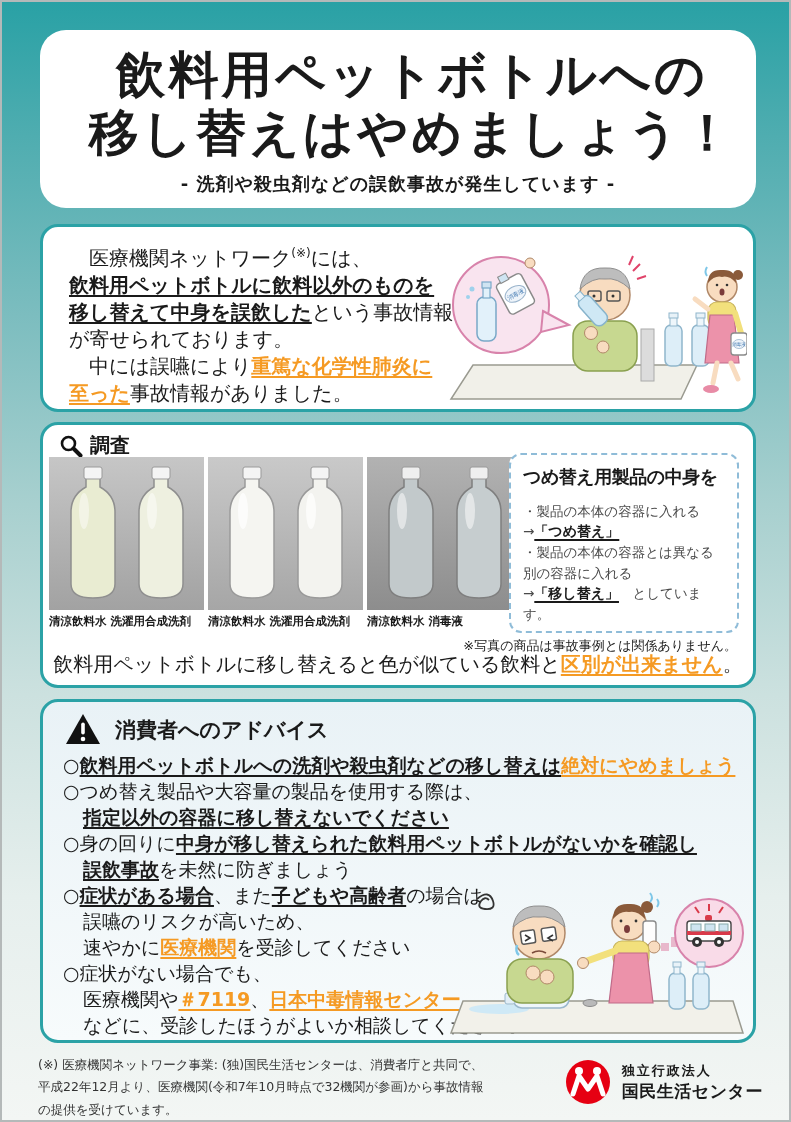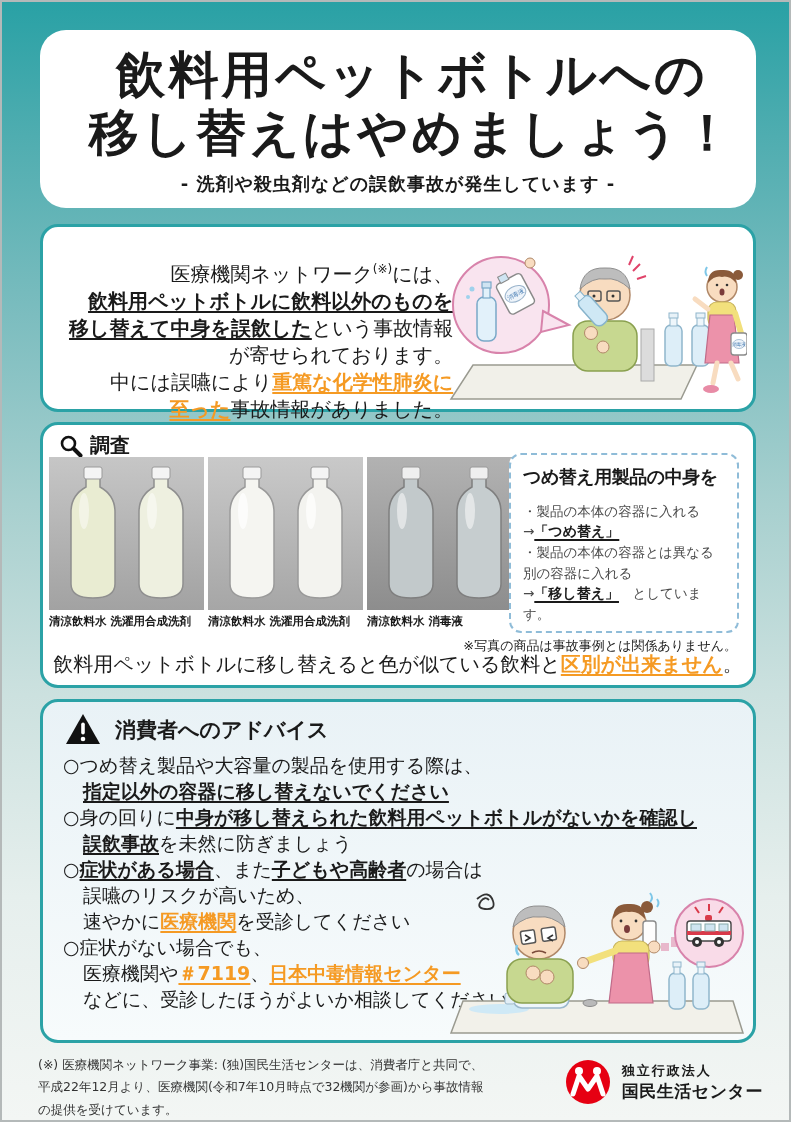--- a/index.html
+++ b/index.html
@@ -10,21 +10,21 @@
     background:linear-gradient(180deg,#29a1a5 0%,#4fadb0 12%,#7cbdbf 28%,#a8d0cf 45%,#cce1df 62%,#e6efed 80%,#f3f6f4 100%);
     color:#1a1a1a;
   }
   .panel{ position:absolute; left:38px; width:716px; background:#fff; }
   
   .title-box{ top:28px; height:178px; border-radius:26px; text-align:center; padding-top:16px; }
   .title-box h1{ font-size:50px; line-height:1.16; font-weight:bold; letter-spacing:3px;padding-left:28px; }
   .title-box .sub{ font-size:18px; font-weight:bold; margin-top:10px; letter-spacing:1px; }
   
   .intro-box{ top:222px; height:188px; border:3px solid #2ba2a6; border-radius:18px; }
-  .intro-text{ position:absolute; left:26px; top:29px; font-size:20px; line-height:27px;text-align:right; }
+  .intro-text{ position:absolute; left:26px; top:13px; font-size:20px; line-height:27px; }
   .intro-illust{ position:absolute; right:6px; top:10px; }
   sup{ font-size:12px; }
   .bu{ font-weight:bold; text-decoration:underline; text-decoration-thickness:1.5px; text-underline-offset:3px; }
   .ou{ color:#f59a23; font-weight:bold; text-decoration:underline; text-decoration-thickness:1.5px; text-underline-offset:3px; }
   
   .survey-box{ top:420px; height:266px; border:3px solid #2ba2a6; border-radius:18px; }
   .survey-head{ position:absolute; left:16px; top:7px; display:flex; align-items:center; gap:7px; font-size:20px; font-weight:bold; }
   .photo-strip{ position:absolute; left:6px; top:32px; display:flex; gap:4px; }
   .photo .img{ width:155px; height:153px; display:flex; justify-content:center; align-items:flex-end; gap:10px; padding-bottom:8px; }
   .img-a{ background:linear-gradient(180deg,#c6c6c6,#a2a2a2); }
@@ -215,20 +215,21 @@
     <div class="advice-head">
       <svg width="36" height="33" viewBox="0 0 36 33">
         <path d="M18,1 L35,31 L1,31 Z" fill="#111"></path>
         <rect x="16.2" y="9.5" width="3.6" height="12" rx="1.8" fill="#fff"></rect>
         <circle cx="18" cy="26" r="2.3" fill="#fff"></circle>
       </svg>
       <span>消費者へのアドバイス</span>
     </div>
 
     <div class="bullets">
+      <div class="ln"><span>○</span><span class="bu">飲料用ペットボトルへの洗剤や殺虫剤などの移し替えは</span><span class="ou">絶対にやめましょう</span></div>
       <div class="ln"><span>○</span><span>つめ替え製品や大容量の製品を使用する際は、</span></div>
       <div class="ln ind"><span class="bu">指定以外の容器に移し替えないでください</span></div>
       <div class="ln"><span>○</span><span>身の回りに</span><span class="bu">中身が移し替えられた飲料用ペットボトルがないかを確認し</span></div>
       <div class="ln ind"><span class="bu">誤飲事故</span><span>を未然に防ぎましょう</span></div>
       <div class="ln"><span>○</span><span class="bu">症状がある場合</span><span>、また</span><span class="bu">子どもや高齢者</span><span>の場合は</span></div>
       <div class="ln ind"><span>誤嚥のリスクが高いため、</span></div>
       <div class="ln ind"><span>速やかに</span><span class="ou">医療機関</span><span>を受診してください</span></div>
       <div class="ln"><span>○</span><span>症状がない場合でも、</span></div>
       <div class="ln ind"><span>医療機関や</span><span class="ou">＃7119</span><span>、</span><span class="ou">日本中毒情報センター</span></div>
       <div class="ln ind"><span>などに、受診したほうがよいか相談してください。</span></div>

